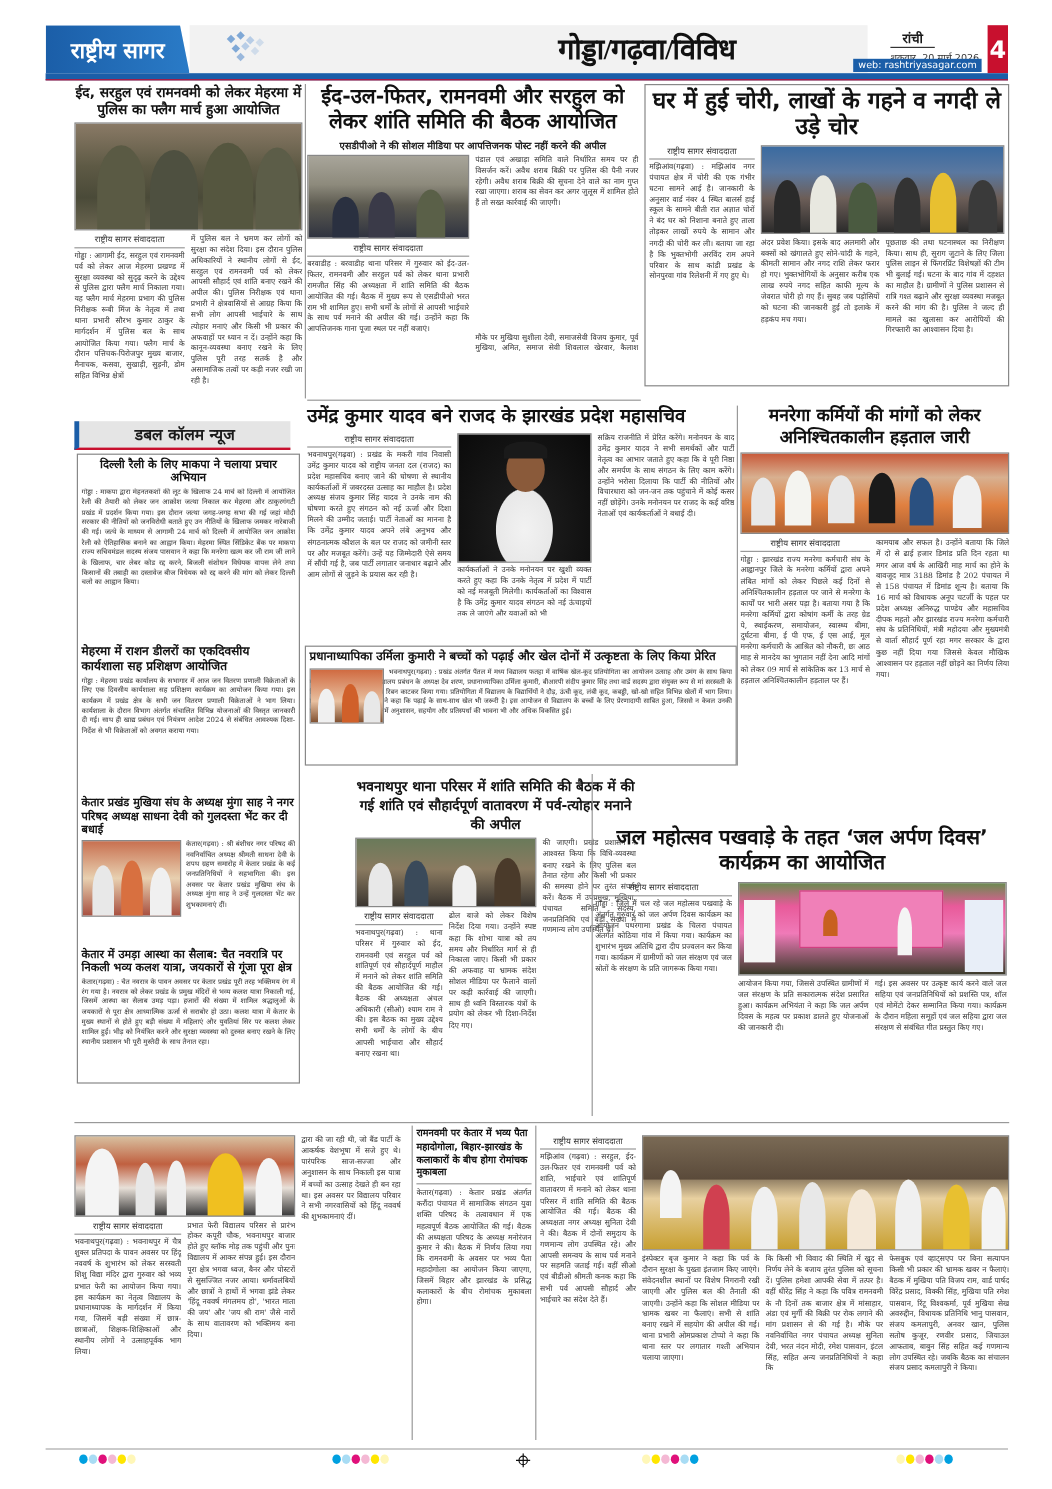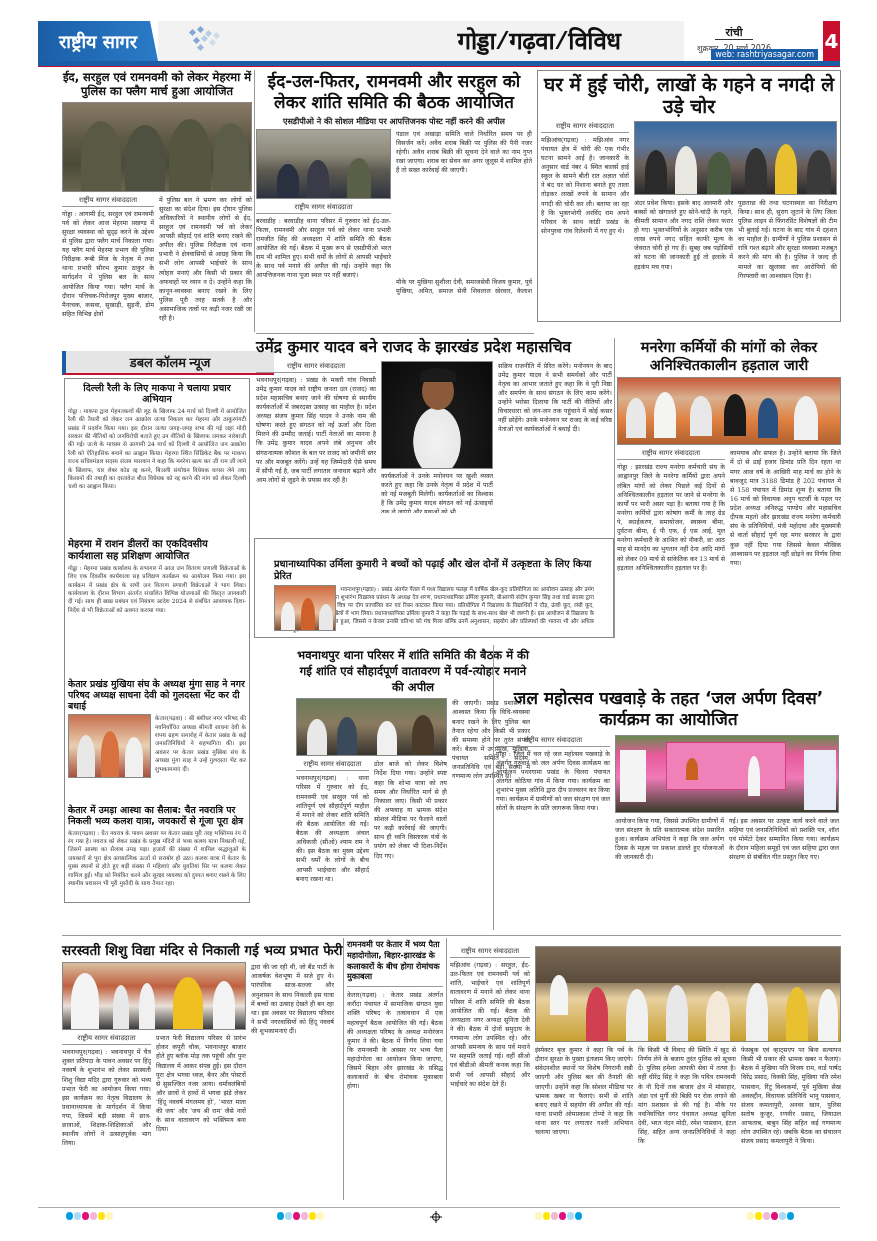--- a/index.html
+++ b/index.html
@@ -7,22 +7,22 @@
   body { position: relative; font-family: "DejaVu Sans", sans-serif; color: #1a1a1a; }
 
   .abs { position: absolute; }
 
   
   .mast { left: 38px; top: 21px; width: 802px; height: 42px; }
   .mast-logo { position: absolute; left: 0; top: 0; width: 120px; height: 40px; background: linear-gradient(90deg,#1b5ea8,#2a7bc7); color:#fff; font-family:"DejaVu Serif",serif; font-weight:bold; font-size:18px; display:flex; align-items:center; justify-content:center; clip-path: polygon(0 0, 112px 0, 120px 100%, 0 100%); }
   .mast-dots { position:absolute; left:150px; top:6px; width:40px; height:26px; }
   .mast-dots span { position:absolute; width:5px; height:5px; background:#7fa8d6; transform:rotate(45deg); }
   .mast-center { position:absolute; left:120px; top:0; width:565px; height:40px; background:#f2f2f2; }
-  .mast-title { position:absolute; left:200px; right:0; top:2px; text-align:center; font-size:24px; font-weight:bold; color:#111; font-family:Liberation Mono, monospace; letter-spacing:-0.5px; }
-  .mast-right { position:absolute; left:646px; top:0; width:100px; height:40px; background:#fff; text-align:center; }
+  .mast-title { position:absolute; left:200px; right:0; top:2px; text-align:center; font-size:24px; font-weight:bold; color:#111; font-family:Liberation Serif, serif; letter-spacing:-0.5px; }
+  .mast-right { position:absolute; left:704px; top:0; width:100px; height:40px; background:#fff; }
   .mast-city { font-size:11px; font-weight:bold; margin-top:3px; border-bottom:1px solid #333; display:inline-block; padding:0 10px; }
   .mast-date { font-size:8px; color:#333; margin-top:2px; }
   .mast-page { position:absolute; left:785px; top:0; width:17px; height:40px; background:#c8102e; color:#fff; font-weight:bold; font-size:20px; display:flex; align-items:center; justify-content:center; }
   .mast-bar { position:absolute; left:0; top:40px; width:802px; height:6px; background:#1b5ea8; border-bottom:1px solid #c8102e; }
   .mast-web { position:absolute; right:22px; top:28px; background:#1b5ea8; color:#fff; font-size:8px; padding:1px 4px; }
 
   
   .hl { font-weight: bold; color: #111; line-height: 1.2; font-family: "DejaVu Sans", sans-serif; }
   .hl-c { text-align:center; }
   .sub { font-size: 8px; font-weight:bold; color:#222; }
@@ -136,32 +136,32 @@
         <div class="ph-figure" style="left:172px;top:28px;width:24px;height:46px;background:#3a3a3a;"></div>
       </div>
       <div style="display:flex;gap:5px;margin-top:3px;">
         <div class="body" style="width:99px;height:106px;">अंदर प्रवेश किया। इसके बाद अलमारी और बक्सों को खंगालते हुए सोने-चांदी के गहने, कीमती सामान और नगद राशि लेकर फरार हो गए। भुक्तभोगियों के अनुसार करीब एक लाख रुपये नगद सहित काफी मूल्य के जेवरात चोरी हो गए हैं। सुबह जब पड़ोसियों को घटना की जानकारी हुई तो इलाके में हड़कंप मच गया।</div>
         <div class="body" style="width:99px;height:106px;">पूछताछ की तथा घटनास्थल का निरीक्षण किया। साथ ही, सुराग जुटाने के लिए जिला पुलिस लाइन से फिंगरप्रिंट विशेषज्ञों की टीम भी बुलाई गई। घटना के बाद गांव में दहशत का माहौल है। ग्रामीणों ने पुलिस प्रशासन से रात्रि गश्त बढ़ाने और सुरक्षा व्यवस्था मजबूत करने की मांग की है। पुलिस ने जल्द ही मामले का खुलासा कर आरोपियों की गिरफ्तारी का आश्वासन दिया है।</div>
       </div>
     </div>
   </div>
 </div>
 
-<div class="abs" style="left:62px;top:351px;width:212px;font-family:Liberation Serif, serif;">
+<div class="abs" style="left:62px;top:351px;width:180px;">
   <div class="dc-banner">डबल कॉलम न्यूज</div>
 </div>
 
 <div class="abs box" style="left:64px;top:378px;width:186px;height:525px;padding:3px;">
   <div class="hl" style="font-size:9.5px;text-align:center;">दिल्ली रैली के लिए माकपा ने चलाया प्रचार अभियान</div>
   <div class="body" style="height:128px;margin-top:2px;font-size:5.8px;">गोड्डा : माकपा द्वारा मेहनतकशों की लूट के खिलाफ 24 मार्च को दिल्ली में आयोजित रैली की तैयारी को लेकर जन आक्रोश जत्था निकाल कर मेहरमा और ठाकुरगंगटी प्रखंड में प्रदर्शन किया गया। इस दौरान जत्था जगह-जगह सभा की गई जहां मोदी सरकार की नीतियों को जनविरोधी बताते हुए उन नीतियों के खिलाफ जमकर नारेबाजी की गई। जत्थे के माध्यम से आगामी 24 मार्च को दिल्ली में आयोजित जन आक्रोश रैली को ऐतिहासिक बनाने का आह्वान किया। मेहरमा स्थित सिंडिकेट बैंक पर माकपा राज्य सचिवमंडल सदस्य संजय पासवान ने कहा कि मनरेगा खत्म कर जी राम जी लाने के खिलाफ, चार लेबर कोड रद्द करने, बिजली संशोधन विधेयक वापस लेने तथा किसानों की तबाही का दस्तावेज बीज विधेयक को रद्द करने की मांग को लेकर दिल्ली चलो का आह्वान किया।</div>
 
   <div class="hl" style="font-size:10px;margin-top:3px;">मेहरमा में राशन डीलरों का एकदिवसीय कार्यशाला सह प्रशिक्षण आयोजित</div>
   <div class="body" style="height:100px;margin-top:2px;font-size:5.8px;">गोड्डा : मेहरमा प्रखंड कार्यालय के सभागार में आज जन वितरण प्रणाली विक्रेताओं के लिए एक दिवसीय कार्यशाला सह प्रशिक्षण कार्यक्रम का आयोजन किया गया। इस कार्यक्रम में प्रखंड क्षेत्र के सभी जन वितरण प्रणाली विक्रेताओं ने भाग लिया। कार्यशाला के दौरान विभाग अंतर्गत संचालित विभिन्न योजनाओं की विस्तृत जानकारी दी गई। साथ ही खाद्य प्रबंधन एवं नियंत्रण आदेश 2024 से संबंधित आवश्यक दिशा-निर्देश से भी विक्रेताओं को अवगत कराया गया।</div>
 
-  <div class="hl" style="font-size:9.3px;margin-top:14px;">केतार प्रखंड मुखिया संघ के अध्यक्ष मुंगा साह ने नगर परिषद अध्यक्ष साधना देवी को गुलदस्ता भेंट कर दी बधाई</div>
+  <div class="hl" style="font-size:9.3px;margin-top:0;">केतार प्रखंड मुखिया संघ के अध्यक्ष मुंगा साह ने नगर परिषद अध्यक्ष साधना देवी को गुलदस्ता भेंट कर दी बधाई</div>
   <div style="display:flex;gap:4px;margin-top:3px;">
     <div class="photo ph-kalash" style="width:84px;height:64px;position:relative;">
       <div class="ph-figure" style="left:8px;top:20px;width:18px;height:44px;background:#e8e8e8;"></div>
       <div class="ph-figure" style="left:32px;top:16px;width:18px;height:48px;background:#d87040;"></div>
       <div class="ph-figure" style="left:56px;top:22px;width:18px;height:42px;background:#f0f0f0;"></div>
     </div>
     <div class="body" style="width:92px;height:64px;font-size:5.8px;">केतार(गढ़वा) : श्री बंशीधर नगर परिषद की नवनिर्वाचित अध्यक्ष श्रीमती साधना देवी के शपथ ग्रहण समारोह में केतार प्रखंड के कई जनप्रतिनिधियों ने सहभागिता की। इस अवसर पर केतार प्रखंड मुखिया संघ के अध्यक्ष मुंगा साह ने उन्हें गुलदस्ता भेंट कर शुभकामनाएं दीं।</div>
   </div>
 
   <div class="hl" style="font-size:9.3px;margin-top:26px;">केतार में उमड़ा आस्था का सैलाब: चैत नवरात्रि पर निकली भव्य कलश यात्रा, जयकारों से गूंजा पूरा क्षेत्र</div>
@@ -198,21 +198,21 @@
   </div>
   <div style="display:flex;gap:5px;margin-top:3px;">
     <div style="width:108px;">
       <div class="byline">राष्ट्रीय सागर संवाददाता</div>
       <div class="body" style="height:148px;margin-top:2px;">गोड्डा : झारखंड राज्य मनरेगा कर्मचारी संघ के आह्वानपुर जिले के मनरेगा कर्मियों द्वारा अपने लंबित मांगों को लेकर पिछले कई दिनों से अनिश्चितकालीन हड़ताल पर जाने से मनरेगा के कार्यों पर भारी असर पड़ा है। बताया गया है कि मनरेगा कर्मियों द्वारा कोषांग कर्मी के तरह ग्रेड पे, स्थाईकरण, समायोजन, स्वास्थ्य बीमा, दुर्घटना बीमा, ई पी एफ, ई एस आई, मूल मनरेगा कर्मचारी के आश्रित को नौकरी, छः आठ माह से मानदेय का भुगतान नहीं देना आदि मांगों को लेकर 09 मार्च से सांकेतिक कर 13 मार्च से हड़ताल अनिश्चितकालीन हड़ताल पर हैं।</div>
     </div>
     <div class="body" style="width:111px;height:162px;">कामयाब और सफल है। उन्होंने बताया कि जिले में दो से ढाई हजार डिमांड प्रति दिन रहता था मगर आज वर्ष के आखिरी माह मार्च का होने के बावजूद मात्र 3188 डिमांड है 202 पंचायत में से 158 पंचायत में डिमांड शून्य है। बताया कि 16 मार्च को विधायक अनूप चटर्जी के पहल पर प्रदेश अध्यक्ष अनिरुद्ध पाण्डेय और महासचिव दीपक महतो और झारखंड राज्य मनरेगा कर्मचारी संघ के प्रतिनिधियों, मंत्री महोदया और मुख्यमंत्री से वार्ता सौहार्द पूर्ण रहा मगर सरकार के द्वारा कुछ नहीं दिया गया जिससे केवल मौखिक आश्वासन पर हड़ताल नहीं छोड़ने का निर्णय लिया गया।</div>
   </div>
 </div>
 
-<div class="abs box" style="left:254px;top:538px;width:360px;height:100px;padding:19px;">
+<div class="abs box" style="left:254px;top:538px;width:360px;height:100px;padding:3px;">
   <div class="hl" style="font-size:9.8px;">प्रधानाध्यापिका उर्मिला कुमारी ने बच्चों को पढ़ाई और खेल दोनों में उत्कृष्टता के लिए किया प्रेरित</div>
   <div style="position:relative;margin-top:3px;">
     <div class="photo ph-urmila" style="position:absolute;left:0;top:0;width:62px;height:46px;">
       <div class="ph-figure" style="left:6px;top:16px;width:14px;height:30px;background:#f0f0f0;"></div>
       <div class="ph-figure" style="left:26px;top:12px;width:14px;height:34px;background:#d0602a;"></div>
       <div class="ph-figure" style="left:44px;top:18px;width:14px;height:28px;background:#e8e8e8;"></div>
     </div>
     <div class="body" style="height:80px;font-size:5.6px;text-indent:66px;">भवनाथपुर(गढ़वा) : प्रखंड अंतर्गत पैंतल में मध्य विद्यालय फतहा में वार्षिक खेल-कूद प्रतियोगिता का आयोजन उत्साह और उमंग के साथ किया गया। कार्यक्रम का शुभारंभ विद्यालय प्रबंधन के अध्यक्ष देव शरण, प्रधानाध्यापिका उर्मिला कुमारी, बीआरपी संदीप कुमार सिंह तथा वार्ड सदस्य द्वारा संयुक्त रूप से मां सरस्वती के चित्र पर दीप प्रज्वलित कर एवं रिबन काटकर किया गया। प्रतियोगिता में विद्यालय के विद्यार्थियों ने दौड़, ऊंची कूद, लंबी कूद, कबड्डी, खो-खो सहित विभिन्न खेलों में भाग लिया। प्रधानाध्यापिका उर्मिला कुमारी ने कहा कि पढ़ाई के साथ-साथ खेल भी जरूरी है। इस आयोजन से विद्यालय के बच्चों के लिए प्रेरणादायी साबित हुआ, जिससे न केवल उनकी प्रतिभा को मंच मिला बल्कि उनमें अनुशासन, सहयोग और प्रतिस्पर्धा की भावना भी और अधिक विकसित हुई।</div>
   </div>
 </div>
@@ -256,21 +256,20 @@
       </div>
       <div style="display:flex;gap:5px;margin-top:3px;">
         <div class="body" style="width:109px;height:128px;">आयोजन किया गया, जिससे उपस्थित ग्रामीणों में जल संरक्षण के प्रति सकारात्मक संदेश प्रसारित हुआ। कार्यक्रम अभियंता ने कहा कि जल अर्पण दिवस के महत्व पर प्रकाश डालते हुए योजनाओं की जानकारी दी।</div>
         <div class="body" style="width:110px;height:128px;">गई। इस अवसर पर उत्कृष्ट कार्य करने वाले जल सहिया एवं जनप्रतिनिधियों को प्रशस्ति पत्र, शॉल एवं मोमेंटो देकर सम्मानित किया गया। कार्यक्रम के दौरान महिला समूहों एवं जल सहिया द्वारा जल संरक्षण से संबंधित गीत प्रस्तुत किए गए।</div>
       </div>
     </div>
   </div>
 </div>
 
 <div class="abs" style="left:62px;top:942px;width:272px;">
-  <div class="hl" style="font-size:13.5px;white-space:nowrap;">सरस्वती शिशु विद्या मंदिर से निकाली गई भव्य प्रभात फेरी</div>
   <div style="display:flex;gap:5px;margin-top:4px;">
     <div style="width:184px;">
       <div class="photo ph-school" style="position:relative;height:68px;">
         <div class="ph-figure" style="left:8px;top:10px;width:28px;height:58px;background:#f4f4f4;"></div>
         <div class="ph-figure" style="left:50px;top:22px;width:16px;height:46px;background:#e8e8e8;"></div>
         <div class="ph-figure" style="left:76px;top:20px;width:16px;height:48px;background:#f0f0f0;"></div>
         <div class="ph-figure" style="left:110px;top:14px;width:30px;height:54px;background:#f0c020;"></div>
         <div class="ph-figure" style="left:150px;top:18px;width:22px;height:50px;background:#f4f4f4;"></div>
       </div>
       <div style="display:flex;gap:5px;margin-top:3px;">

